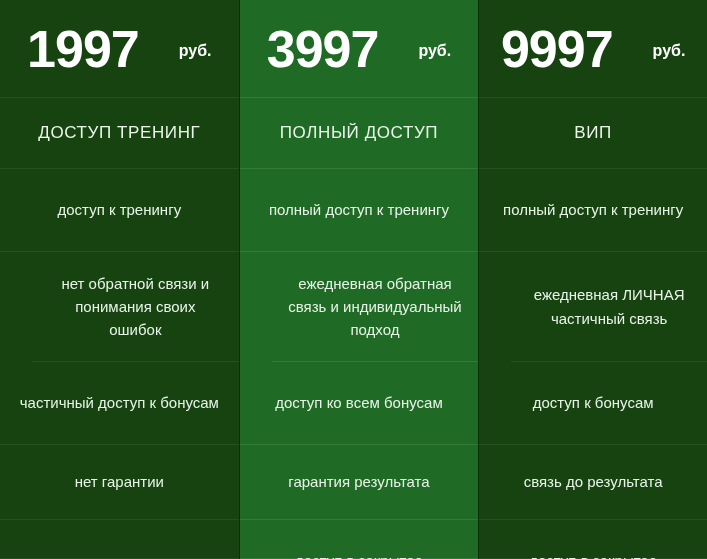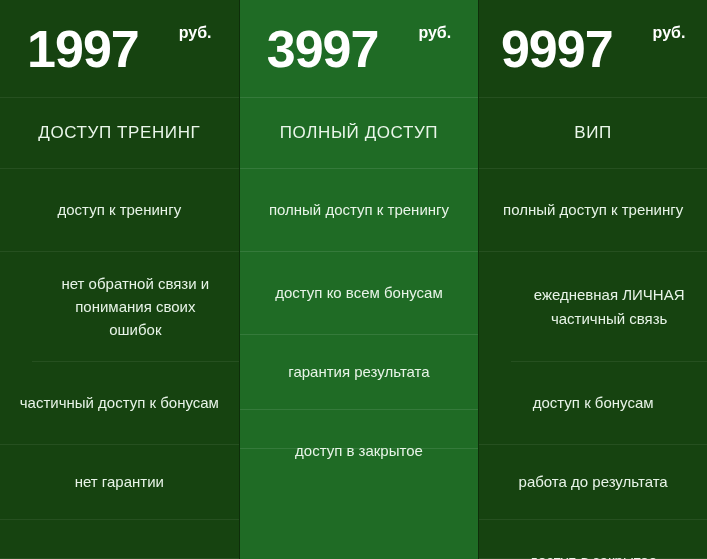--- a/index.html
+++ b/index.html
@@ -56,21 +56,21 @@
     display: flex;
     align-items: center;
     justify-content: center;
     border-bottom: 1px solid rgba(255,255,255,0.07);
   }
   .col-full .price-cell {
     border-bottom: 1px solid rgba(255,255,255,0.10);
   }
   .price-inner {
     display: flex;
-    align-items: flex-start;
+    align-items: center;
     justify-content: center;
     gap: 40px;
   }
   .price-amount {
     font-size: 52px;
     font-weight: bold;
     color: #ffffff;
     letter-spacing: -1px;
     line-height: 1;
   }
@@ -186,20 +186,23 @@
     </div>
 
     <div class="plan-name-cell">
       <span class="plan-name">ПОЛНЫЙ ДОСТУП</span>
     </div>
 
     <div class="features">
       <div class="feature-cell h-1">
         <span class="feature-text">полный доступ к тренингу</span>
       </div>
+      <div class="feature-cell h-2">
+        <span class="feature-text">ежедневная обратная связь и индивидуальный подход</span>
+      </div>
       <div class="feature-cell h-3">
         <span class="feature-text">доступ ко всем бонусам</span>
       </div>
       <div class="feature-cell h-4">
         <span class="feature-text">гарантия результата</span>
       </div>
       <div class="feature-cell h-5">
         <span class="feature-text">доступ в закрытое</span>
       </div>
     </div>
@@ -222,21 +225,21 @@
       <div class="feature-cell h-1">
         <span class="feature-text">полный доступ к тренингу</span>
       </div>
       <div class="feature-cell h-2">
         <span class="feature-text">ежедневная ЛИЧНАЯ частичный связь</span>
       </div>
       <div class="feature-cell h-3">
         <span class="feature-text">доступ к бонусам</span>
       </div>
       <div class="feature-cell h-4">
-        <span class="feature-text">работа до результата</span>
+        <span class="feature-text">связь до результата</span>
       </div>
       <div class="feature-cell h-5">
         <span class="feature-text">доступ в закрытое</span>
       </div>
     </div>
   </div>
 
 </div>
 
 </body></html>

